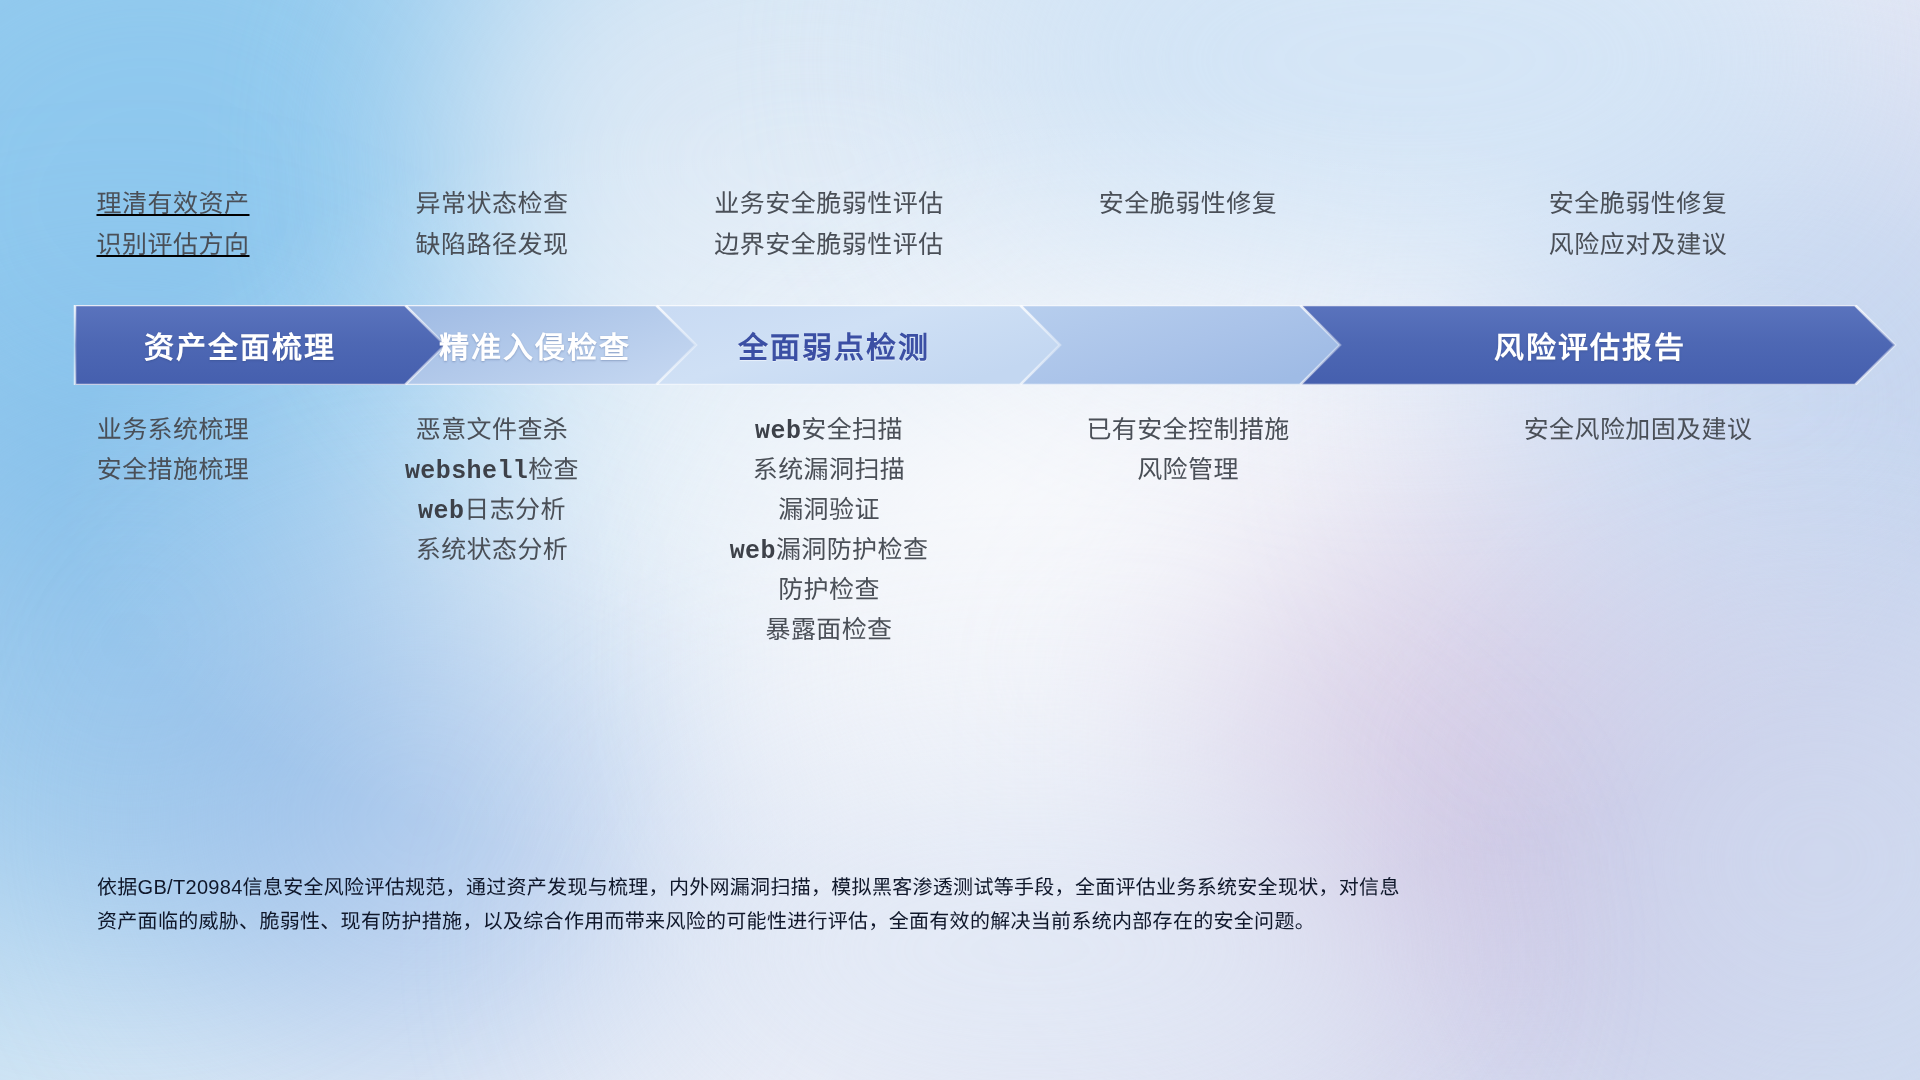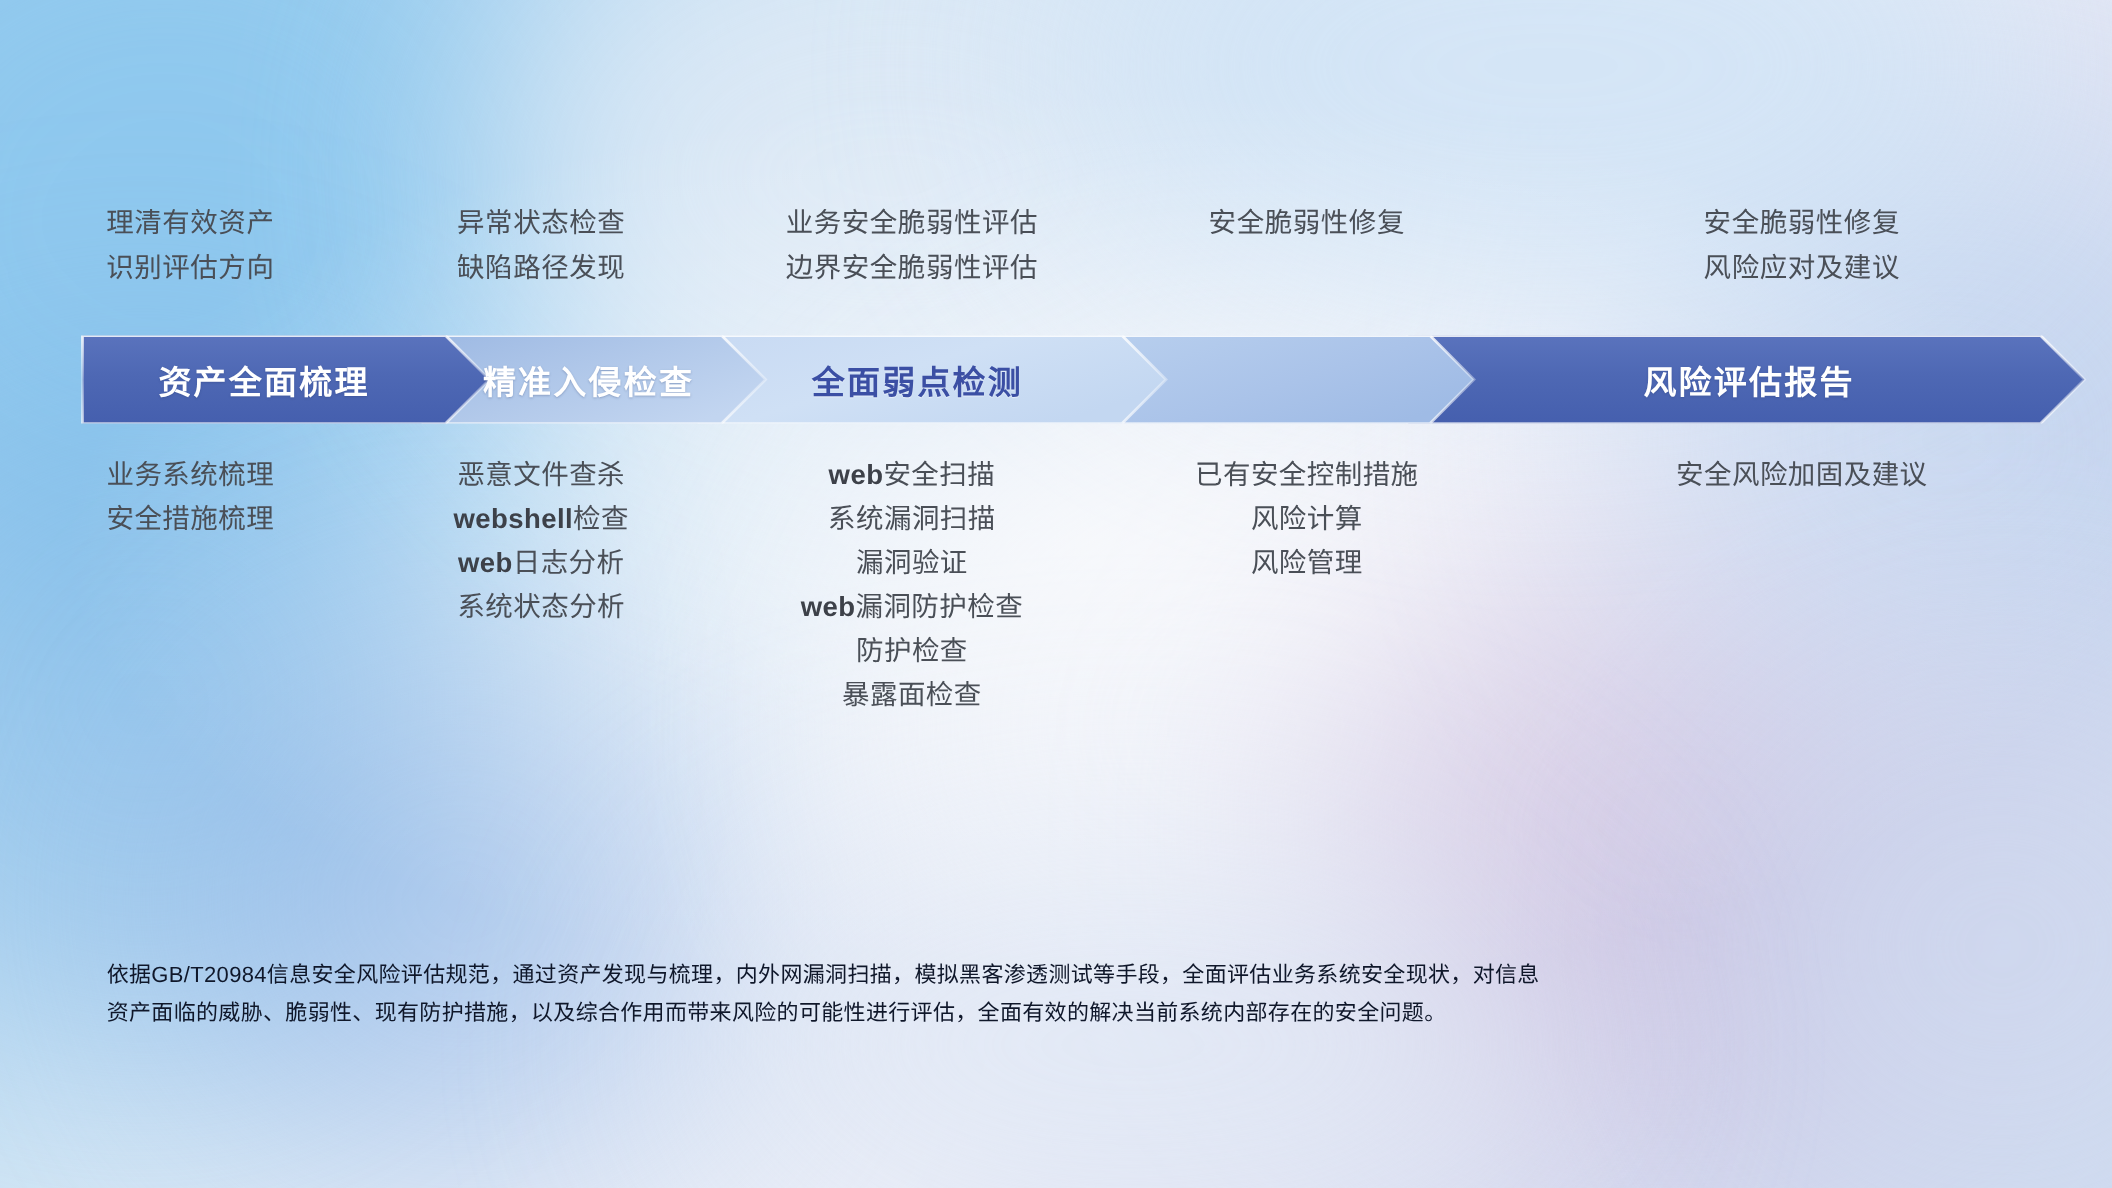--- a/index.html
+++ b/index.html
@@ -46,21 +46,21 @@
   #top-row{top:183px;}
   .top-label{
     font-size:25px;color:#4a4f57;line-height:41px;
     letter-spacing:.5px;font-weight:400;white-space:nowrap;
   }
 
   
   #bottom-row{top:412px;align-items:flex-start;}
   .list-item{
     font-size:25px;color:#4a4f57;line-height:40px;
-    letter-spacing:.4px;white-space:nowrap;
+    letter-spacing:.4px;white-space:nowrap;font-family:Liberation Mono, monospace;
   }
   .list-item b{font-weight:700;color:#3d4149;}
 
   
   #band{position:absolute;left:0;top:305px;width:1920px;height:80px;}
   #band svg{display:block;}
   .seg-label{
     position:absolute;top:0;height:80px;
     display:flex;align-items:center;justify-content:center;
     font-size:30px;font-weight:700;letter-spacing:2px;
@@ -91,21 +91,21 @@
   <div class="blob b7"></div>
   <div class="blob b8"></div>
   <div class="blob b9"></div>
   <div class="blob b10"></div>
   <div id="bg-veil"></div>
 </div>
 
 <div id="stage">
 
   <div class="col-row" id="top-row">
-    <div class="col" style="width:346px;">
+    <div class="col" style="width:346px;text-decoration:underline;">
       <div class="top-label">理清有效资产</div>
       <div class="top-label">识别评估方向</div>
     </div>
     <div class="col" style="width:292px;">
       <div class="top-label">异常状态检查</div>
       <div class="top-label">缺陷路径发现</div>
     </div>
     <div class="col" style="width:382px;">
       <div class="top-label">业务安全脆弱性评估</div>
       <div class="top-label">边界安全脆弱性评估</div>
@@ -199,21 +199,20 @@
       <div class="list-item"><b>web</b><span>安全扫描</span></div>
       <div class="list-item"><b></b><span>系统漏洞扫描</span></div>
       <div class="list-item"><b></b><span>漏洞验证</span></div>
       <div class="list-item"><b>web</b><span>漏洞防护检查</span></div>
       <div class="list-item"><b></b><span>防护检查</span></div>
       <div class="list-item"><b></b><span>暴露面检查</span></div>
     </div>
 
     <div class="col" style="width:336px;">
       <div class="list-item"><b></b><span>已有安全控制措施</span></div>
-      <div class="list-item"><b></b><span>风险计算</span></div>
       <div class="list-item"><b></b><span>风险管理</span></div>
     </div>
 
     <div class="col" style="width:564px;">
       <div class="list-item"><b></b><span>安全风险加固及建议</span></div>
     </div>
   </div>
 
   <div id="footer">
     <p>依据GB/T20984信息安全风险评估规范，通过资产发现与梳理，内外网漏洞扫描，模拟黑客渗透测试等手段，全面评估业务系统安全现状，对信息</p>

